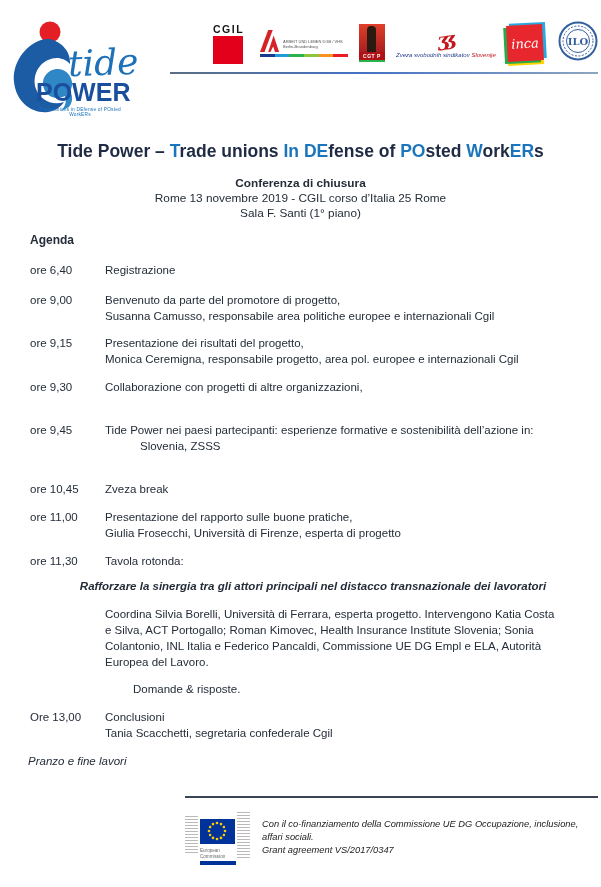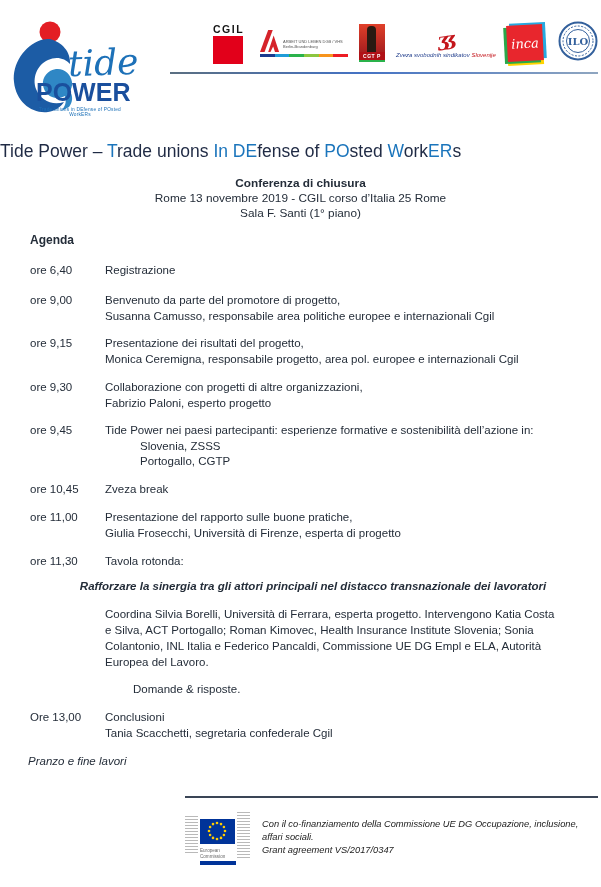--- a/index.html
+++ b/index.html
@@ -50,21 +50,21 @@
 
   .etu { width:76px; display:flex; align-items:center; gap:2px; }
   .etu-vert { font-size:3.5px; color:var(--etu-red); writing-mode:vertical-rl; transform:rotate(180deg); letter-spacing:.3px; }
   .etu-lines { color:var(--etu-red); line-height:10px; white-space:nowrap; }
   .etu-l1,.etu-l3 { font-size:10px; font-weight:800; letter-spacing:-0.3px; }
   .etu-l2 { font-size:9.5px; font-weight:400; letter-spacing:-0.3px; }
 
   .ilo { width:40px; }
 
   
-  .page-title { left:0; top:141px; width:100%; font-size:17.5px; font-weight:400; color:var(--title-dark); white-space:pre; }
+  .page-title { left:0; top:141px; width:100%; text-align:center; font-size:17.5px; font-weight:700; color:var(--title-dark); white-space:pre; }
   .page-title .accent { color:var(--accent-blue); }
   .subtitle { left:0; top:176px; width:100%; text-align:center; font-size:11.8px; line-height:15px; }
   .subtitle .b { font-weight:700; }
 
   
   .agenda-heading { left:30px; top:233px; font-size:12px; font-weight:700; }
   .agenda-row { position:absolute; left:30px; right:6px; font-size:11.5px; line-height:15.5px; }
   .agenda-row .time { position:absolute; left:0; top:0; }
   .agenda-row .desc { margin-left:75px; }
   .agenda-row .line { white-space:nowrap; }
@@ -193,30 +193,28 @@
   <div class="desc">
     <div class="line">Presentazione dei risultati del progetto,</div>
     <div class="line">Monica Ceremigna, responsabile progetto, area pol. europee e internazionali Cgil</div>
   </div>
 </div>
 
 <div class="agenda-row" style="top:380px">
   <div class="time">ore 9,30</div>
   <div class="desc">
     <div class="line">Collaborazione con progetti di altre organizzazioni,</div>
-    <div class="line">Fabrizio Paloni, esperto progetto</div>
   </div>
 </div>
 
 <div class="agenda-row" style="top:423px">
   <div class="time">ore 9,45</div>
   <div class="desc">
     <div class="line">Tide Power nei paesi partecipanti: esperienze formative e sostenibilità dell’azione in:</div>
     <div class="line indent">Slovenia, ZSSS</div>
-    <div class="line indent">Portogallo, CGTP</div>
   </div>
 </div>
 
 <div class="agenda-row" style="top:482px">
   <div class="time">ore 10,45</div>
   <div class="desc">
       <div class="line">Zveza break</div>
     </div>
 </div>
 

